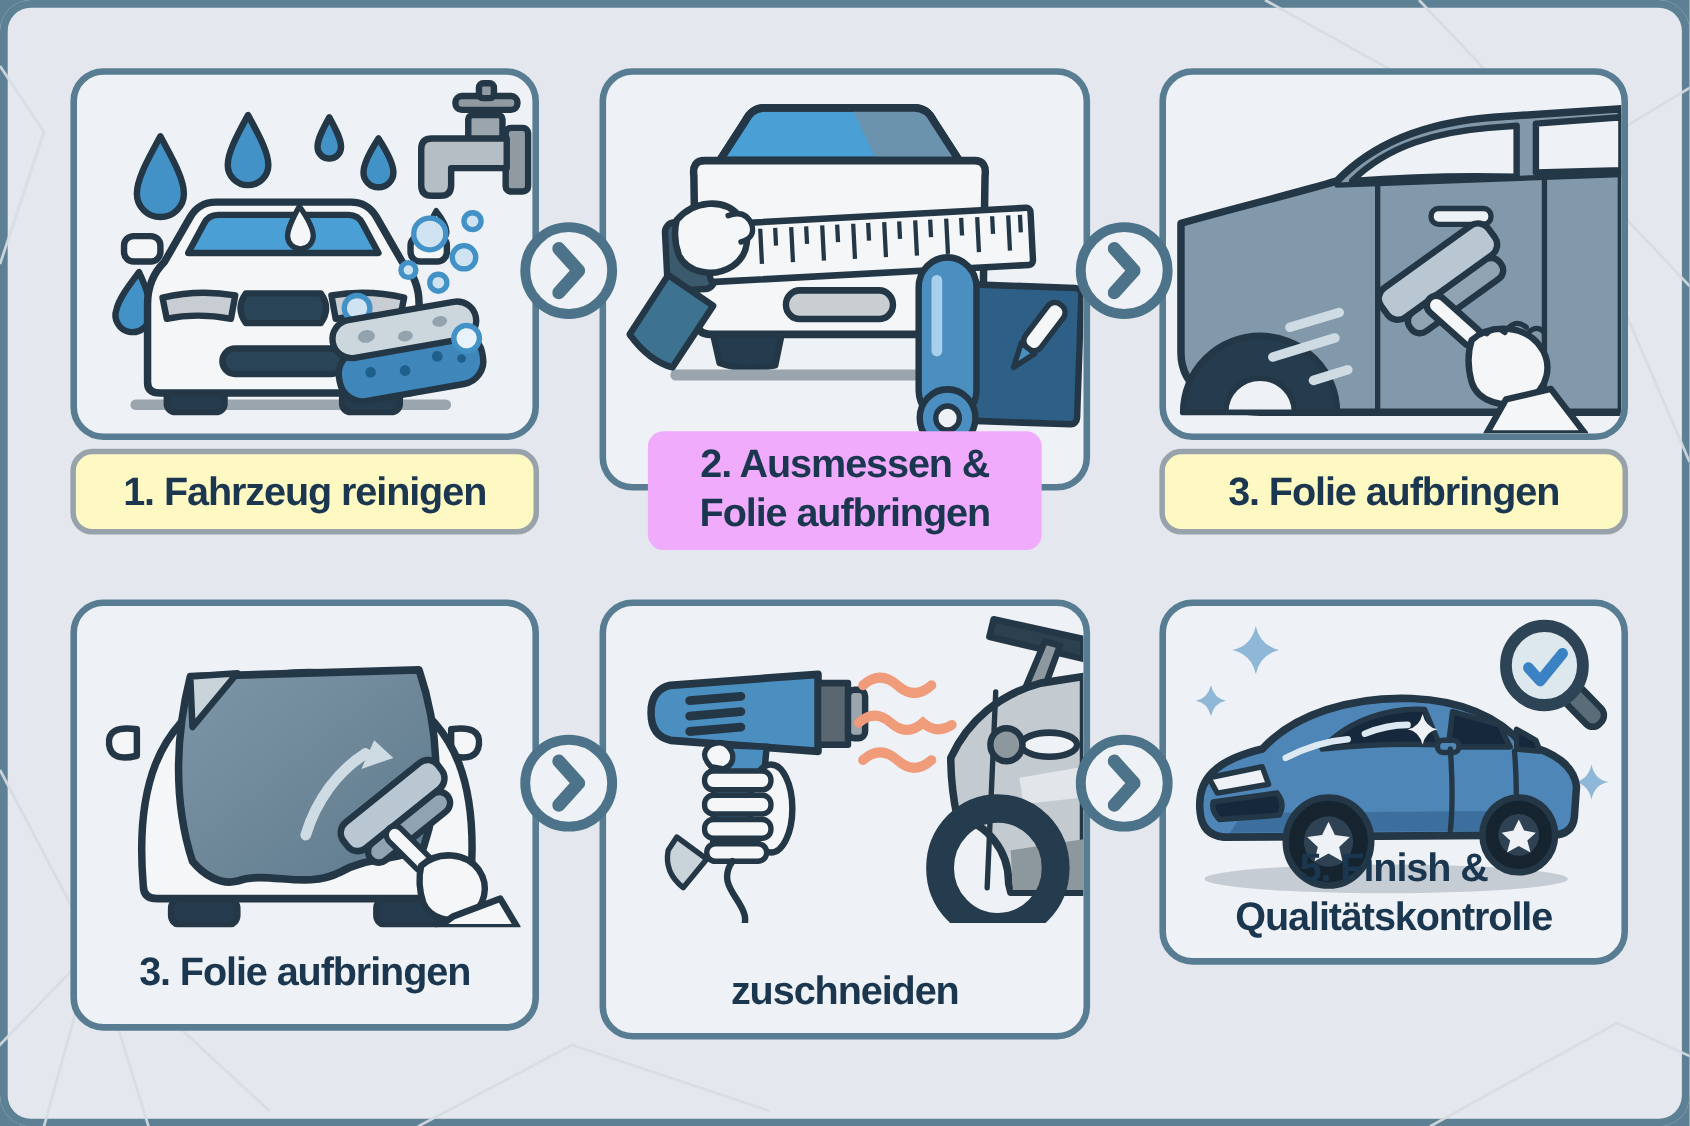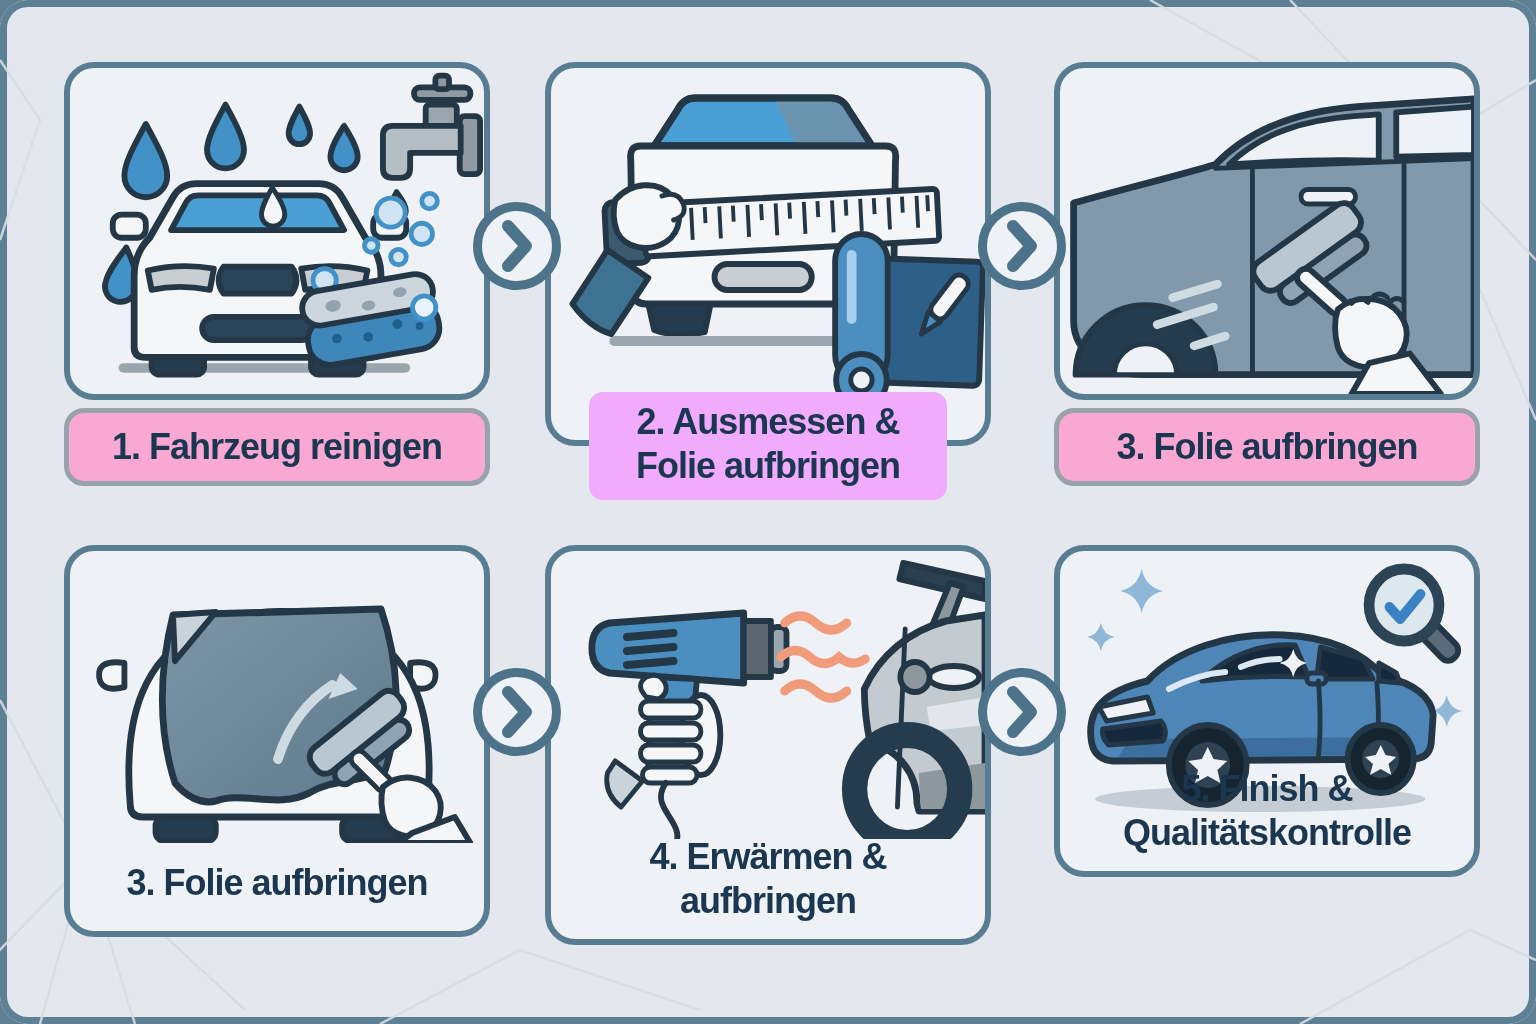--- a/index.html
+++ b/index.html
@@ -14,21 +14,21 @@
     box-shadow:inset 0 0 0 7px #5d8094;overflow:hidden;
   }
   .texture{position:absolute;inset:0;width:100%;height:100%;}
   .cell{position:absolute;}
   .panel{
     position:relative;background:#eef1f5;border:6px solid #587d93;
     border-radius:30px;box-sizing:border-box;overflow:hidden;
   }
   .panel svg.illus{display:block;width:100%;}
   .label-box{
-    margin-top:8px;background:#f9a8d4;border:5px solid #98a2ab;border-radius:20px;
+    margin-top:8px;background:#fef9c3;border:5px solid #98a2ab;border-radius:20px;
     height:78px;display:flex;align-items:center;justify-content:center;
     box-sizing:border-box;
   }
   .step-text{
     font-weight:700;color:#1b3750;font-size:36px;letter-spacing:-1px;
     line-height:1.22;text-align:center;display:block;
   }
   .overlay-label{
     position:absolute;left:44px;width:358px;top:330px;z-index:3;
     background:#f0abfc;border-radius:14px;padding:8px 0 12px;
@@ -281,22 +281,21 @@
           <path d="M6 132 C22 98 52 74 90 64 L130 58 L130 254 L62 254 L60 246 A60 60 0 0 0 12 186 Q6 158 6 132 Z" fill="#c3cad0" stroke-width="7"></path>
           <path d="M70 150 L130 140 L130 168 L74 174 Z" fill="#e2e6ea" stroke="none"></path>
           <path d="M62 216 L130 206 L130 252 L64 252 Z" fill="#8d979e" stroke="none"></path>
           <path d="M48 72 L40 250" fill="none" stroke-width="5"></path>
           <circle cx="50" cy="232" r="54" fill="none" stroke="#243c4e" stroke-width="26"></circle>
           <ellipse cx="98" cy="120" rx="26" ry="11" fill="#eef1f5" stroke-width="6"></ellipse>
           <circle cx="58" cy="120" r="15" fill="#8d979e" stroke-width="6"></circle>
         </g>
       </svg>
       <div class="inside-label" style="bottom:16px;">
-        <span class="step-text">4. Erwärmen &amp;</span>
-        <span class="step-text">aufbringen</span>
+        <span class="step-text">zuschneiden</span>
       </div>
     </div>
   </div>
 
   <div class="cell" style="left:1054px;top:545px;width:426px;">
     <div class="panel" style="height:332px;">
       <svg class="illus" viewBox="0 0 426 262" height="262" preserveAspectRatio="none">
         <ellipse cx="206" cy="248" rx="170" ry="13" fill="#c5ccd3"></ellipse>
 
         <g>

